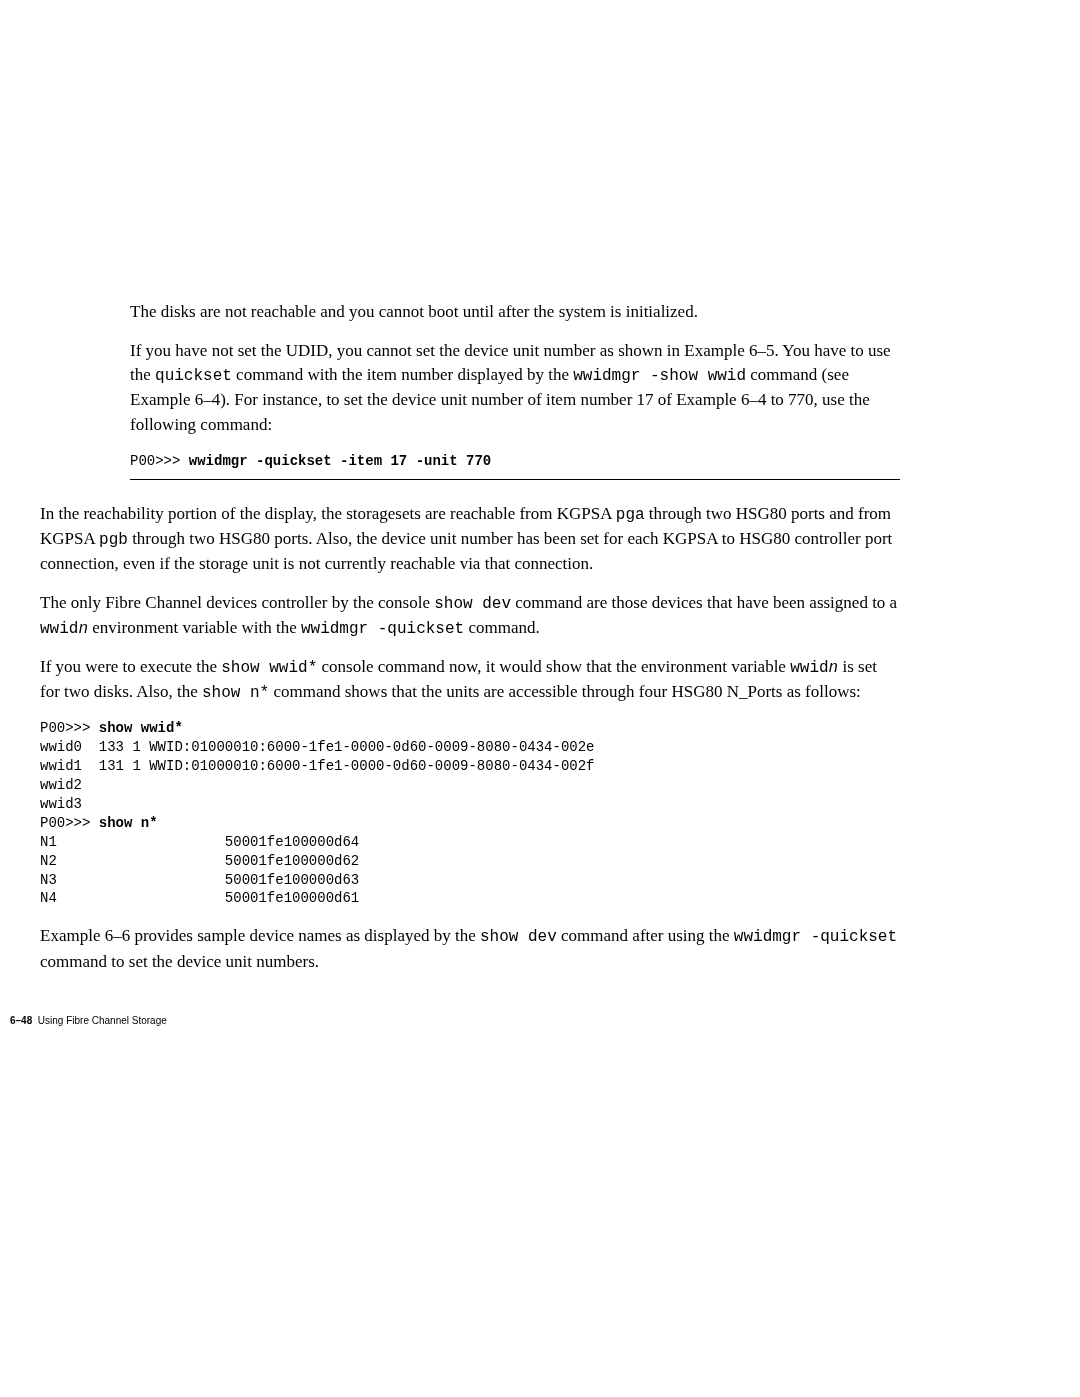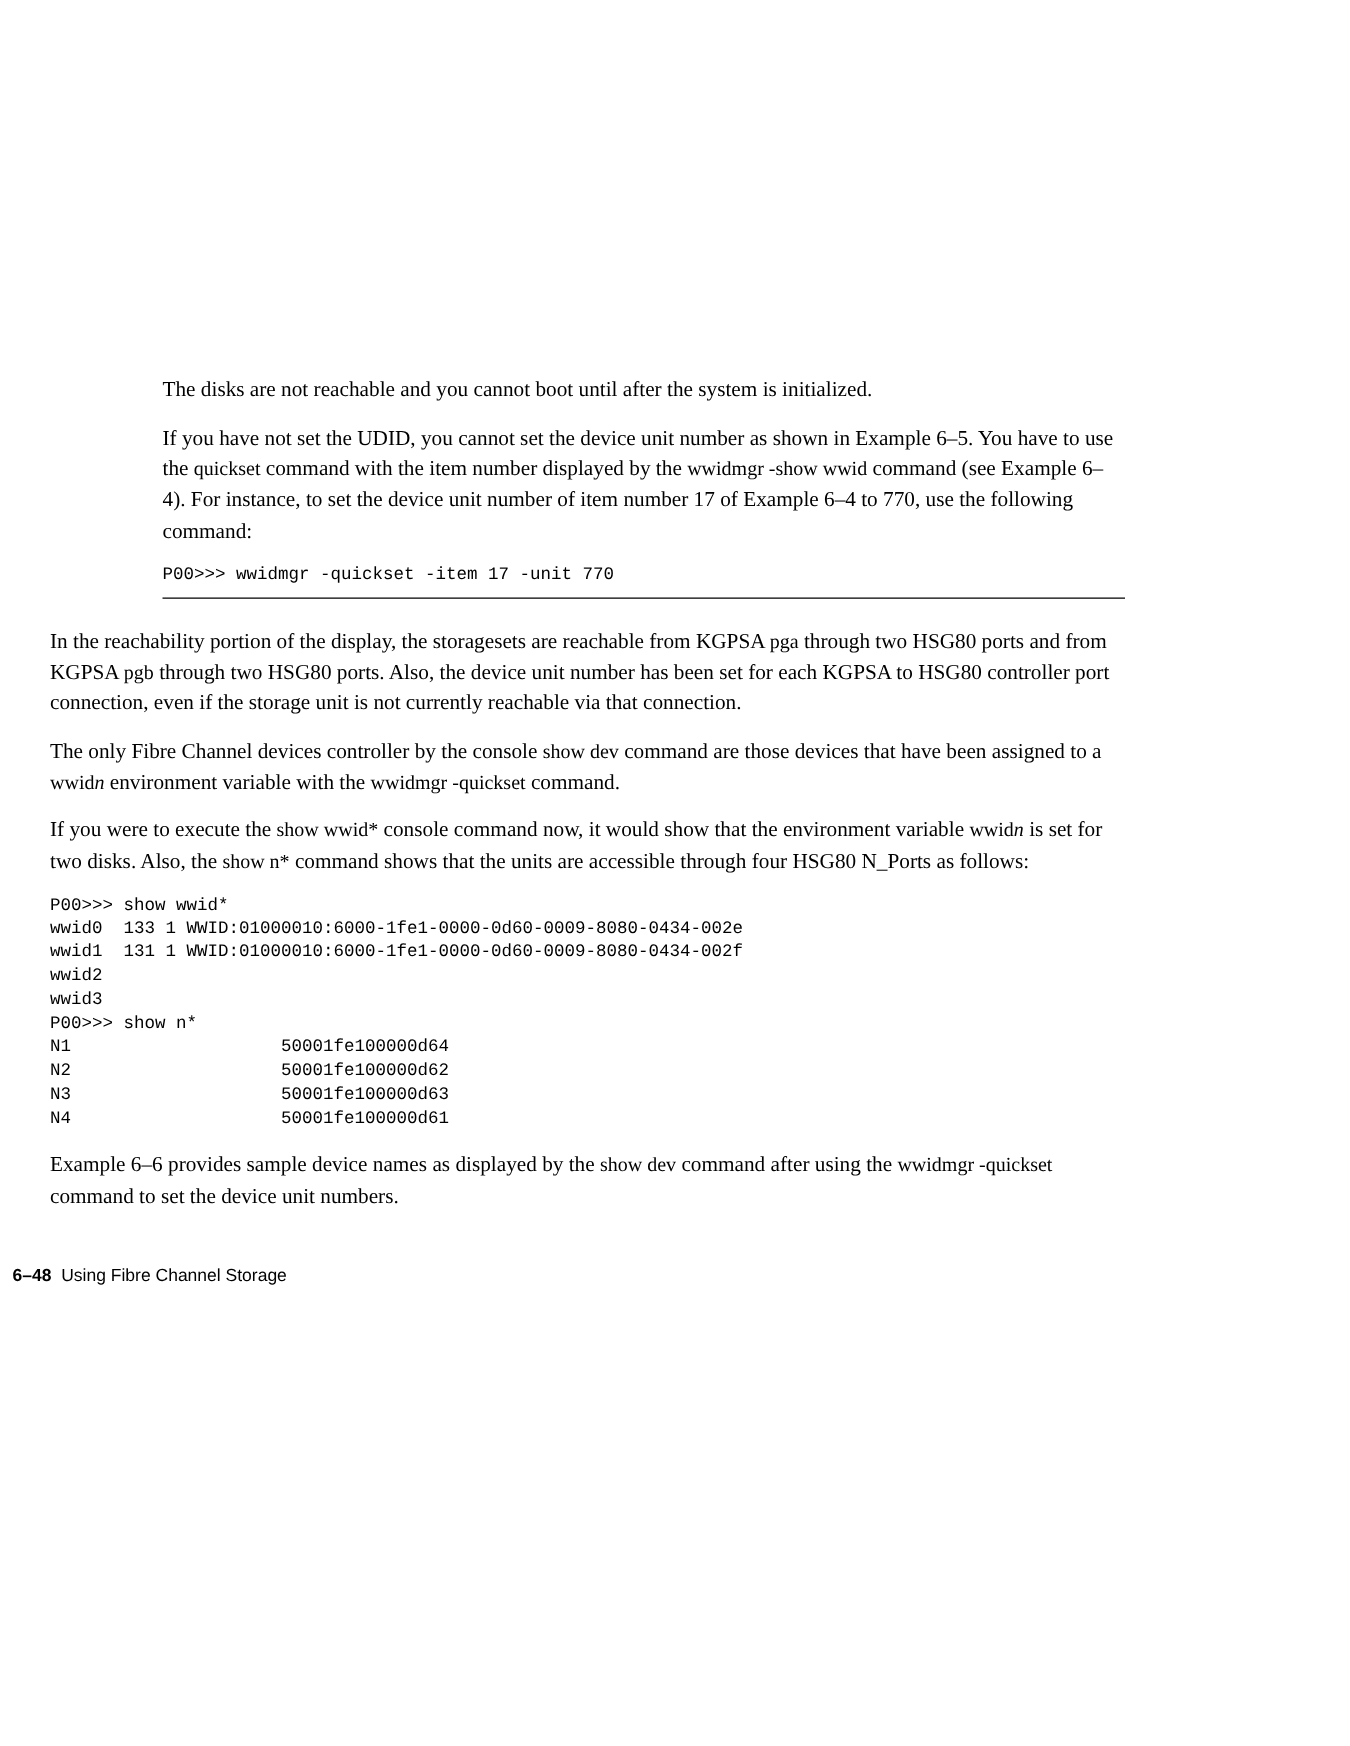--- a/index.html
+++ b/index.html
@@ -18,47 +18,47 @@
     }
     .indent-block {
       margin-left: 60px;
       margin-right: 0;
     }
     .deep-indent {
       margin-left: 60px;
     }
     p { margin: 0 0 14px 0; }
     .code-inline {
-      font-family: Liberation Serif, serif;
+      font-family: Liberation Mono, monospace;
       font-size: 16px;
     }
     .italic { font-style: italic; }
     .pre {
       font-family: "Courier New", Courier, monospace;
       font-size: 14px;
       white-space: pre;
       margin: 6px 0 6px 0;
       line-height: 1.35;
     }
-    .pre .bold { font-weight: normal; }
+    .pre .bold { font-weight: bold; }
     hr.rule {
       border: none;
       border-top: 1px solid #000;
       margin: 8px 0 22px 0;
     }
     .section-head {
       font-family: Arial, Helvetica, sans-serif;
       font-weight: bold;
       font-size: 16px;
       margin: 26px 0 14px -30px;
     }
     .section-head .num { margin-right: 12px; }
     .footer {
       font-family: Arial, Helvetica, sans-serif;
-      font-size: 14px;
+      font-size: 10px;
       margin-top: 40px;
       margin-left: -30px;
     }
     .footer .pg { font-weight: bold; }
     .outdent-left { margin-left: -30px; }
   </style>
 </head>
 <body>
 
 <div class="page">

